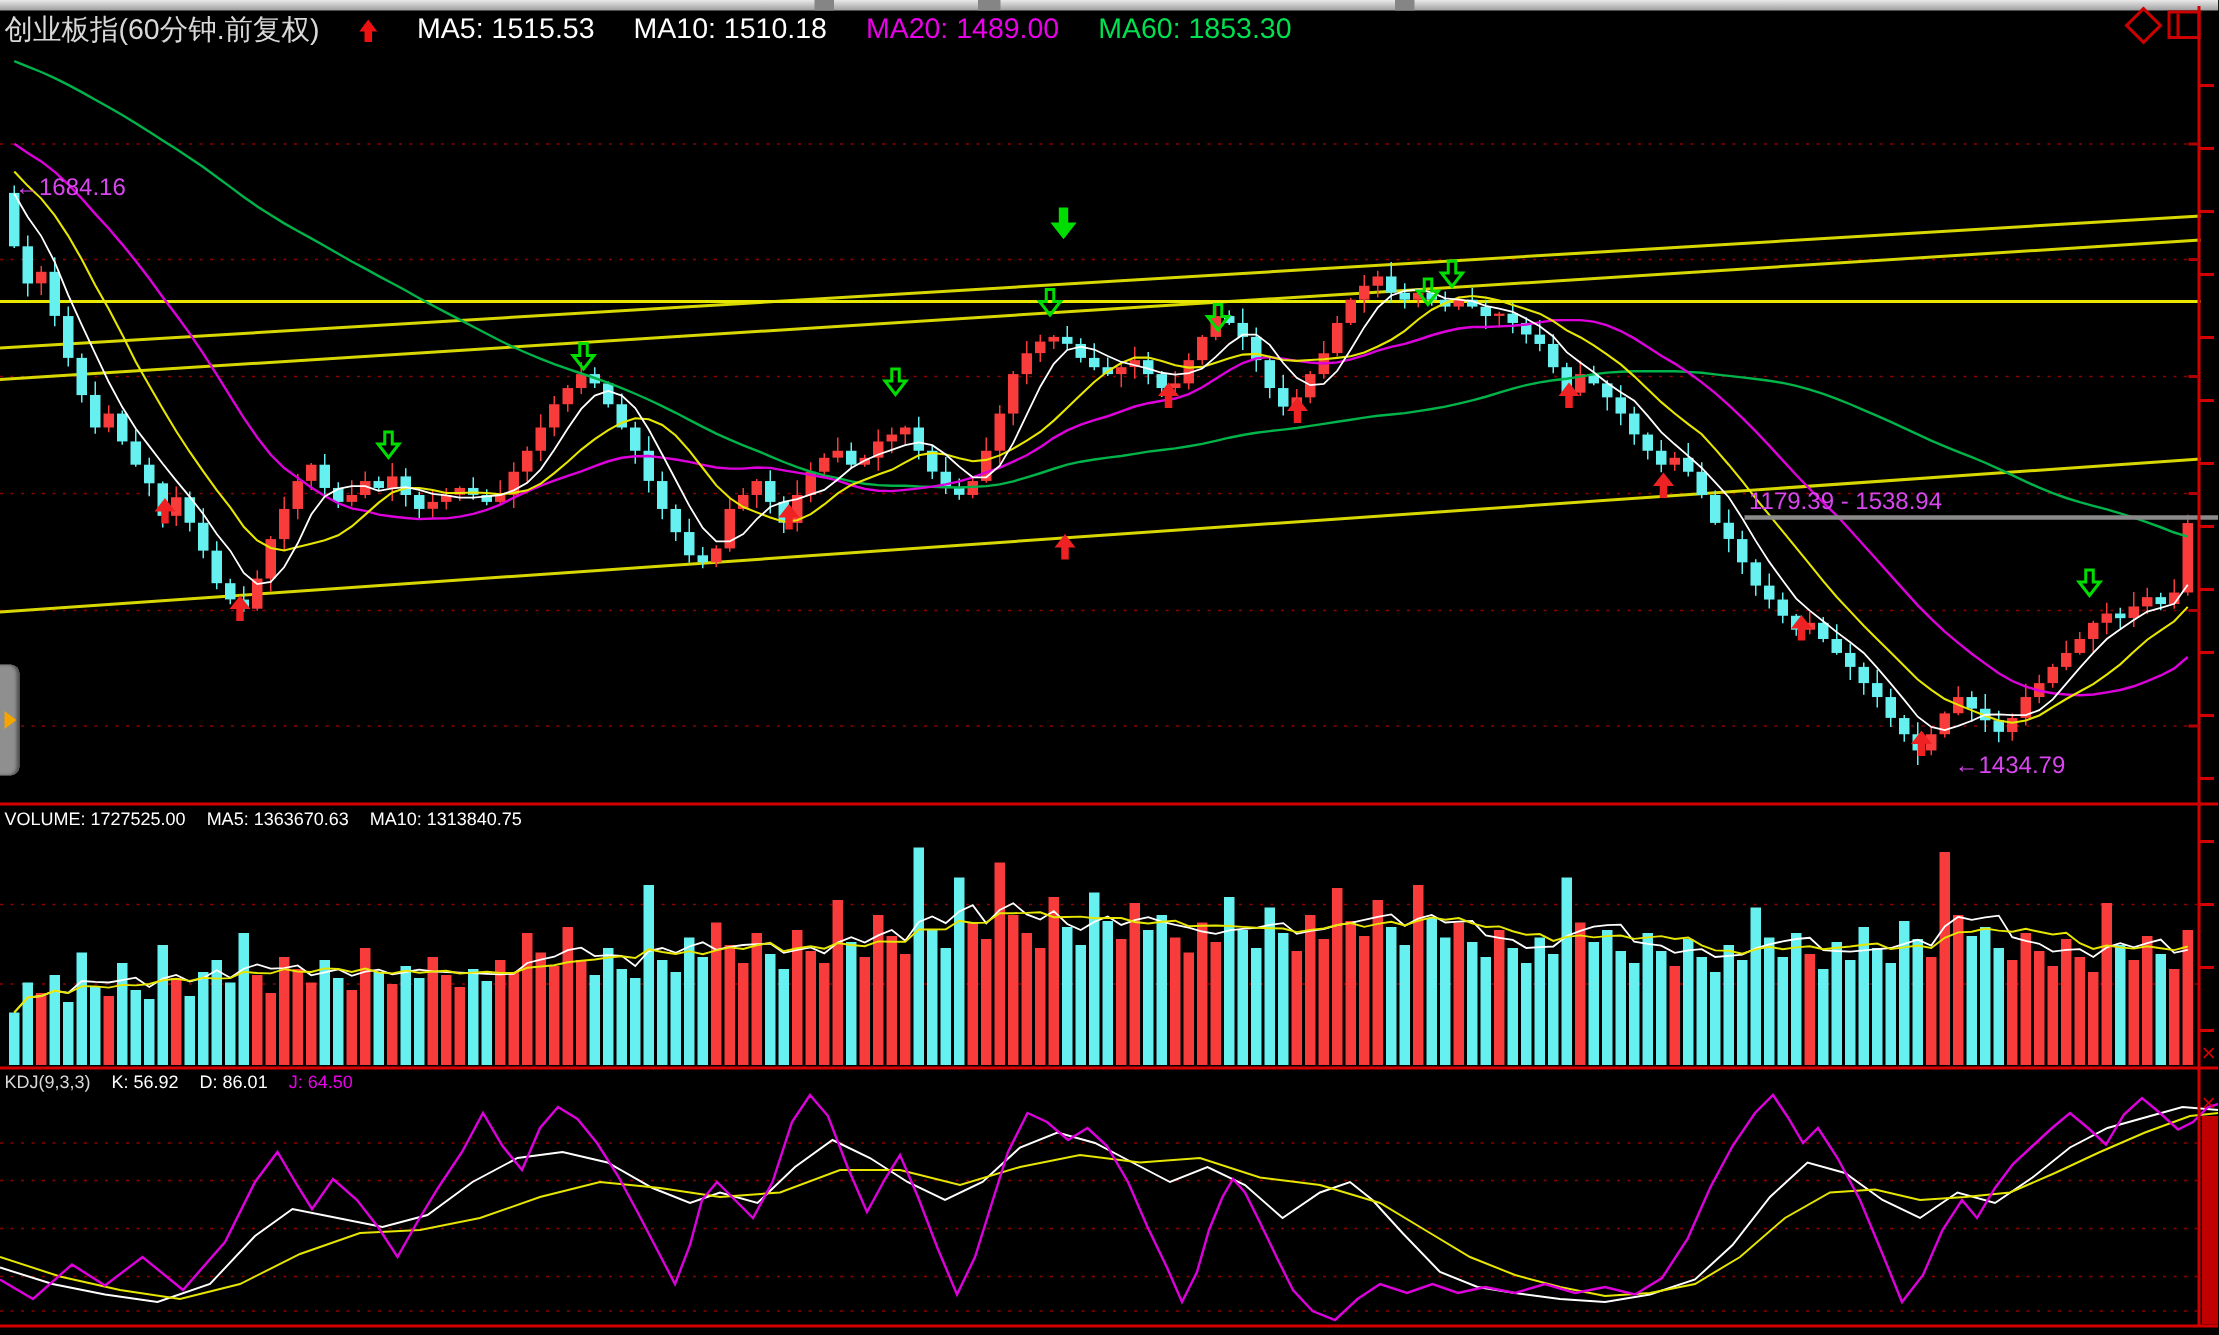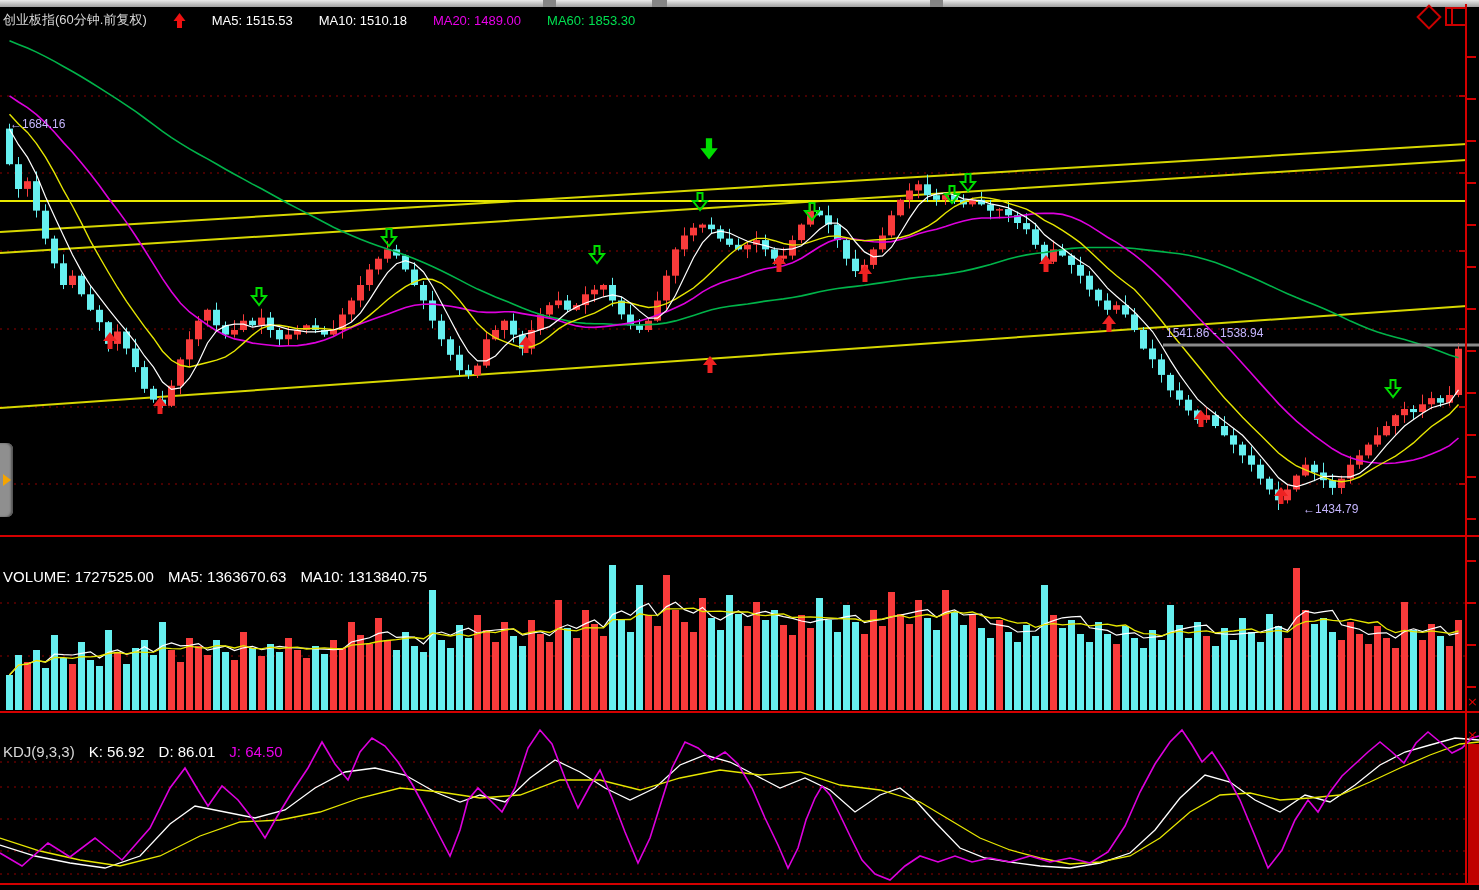--- a/index.html
+++ b/index.html
@@ -3,27 +3,27 @@
 <meta charset="utf-8">
 <style>
   html,body{margin:0;padding:0;background:#000;}
   .screen{position:relative;width:1479px;height:890px;background:#000;overflow:hidden;
           font-family:"Liberation Sans","DejaVu Sans",sans-serif;}
   .top-strip{position:absolute;left:0;top:0;width:1479px;height:7px;
              background:linear-gradient(#e9e9e9,#9f9f9f);}
   .top-strip .notch{position:absolute;top:0;height:7px;background:#858585;}
   svg.chart{position:absolute;left:0;top:0;}
   .hdr{position:absolute;left:3px;top:10px;height:20px;display:flex;align-items:center;
-       gap:26px;font-size:13px;white-space:nowrap;z-index:5;}
+       gap:26px;font-size:19px;white-space:nowrap;z-index:5;}
   .hdr .title{color:#d8d8d8;}
   .c-white{color:#ffffff;} .c-yellow{color:#ffffff;} .c-magenta{color:#e800e8;text-align:center;}
   .c-green{color:#00e050;} .c-gray{color:#d8d8d8;}
-  .subhdr{position:absolute;left:3px;display:flex;gap:14px;font-size:15px;
-          white-space:nowrap;z-index:5;margin-top:29px;}
-  .pricelabel{position:absolute;color:#c4b5fd;font-size:12px;z-index:4;white-space:nowrap;}
+  .subhdr{position:absolute;left:3px;display:flex;gap:14px;font-size:12px;
+          white-space:nowrap;z-index:5;}
+  .pricelabel{position:absolute;color:#d946ef;font-size:16px;z-index:4;white-space:nowrap;}
   .icon-row{position:absolute;right:12px;top:7px;display:flex;gap:7px;align-items:center;z-index:6;}
   .diamond{width:14px;height:14px;border:2px solid #cc0000;transform:rotate(45deg);}
   .winicon{position:relative;width:18px;height:15px;border:2px solid #cc0000;}
   .winicon .bar{position:absolute;left:4px;top:0;width:2px;height:100%;background:#cc0000;}
   .handle{position:absolute;left:0;top:443px;width:13px;height:74px;background:#8f8f8f;
           border-radius:0 6px 6px 0;box-shadow:inset -2px 0 2px #555;z-index:6;
           display:flex;align-items:center;justify-content:center;}
   .handle .tri{width:0;height:0;border-left:8px solid #f5a400;border-top:6px solid transparent;
                border-bottom:6px solid transparent;}
 </style>
@@ -642,20 +642,20 @@
   </div>
 
   <div class="subhdr" style="top:714px;">
     <span class="c-gray">KDJ(9,3,3)</span>
     <span class="c-white">K: 56.92</span>
     <span class="c-yellow">D: 86.01</span>
     <span class="c-magenta">J: 64.50</span>
   </div>
 
   <div class="pricelabel" style="left:10px;top:117px;">←1684.16</div>
-  <div class="pricelabel" style="left:1166px;top:326px;">1541.86 - 1538.94</div>
+  <div class="pricelabel" style="left:1166px;top:326px;">1179.39 - 1538.94</div>
   <div class="pricelabel" style="left:1303px;top:502px;">←1434.79</div>
 
   <div class="handle">
     <div class="tri"></div>
   </div>
 
 </div>
 
 </body></html>

